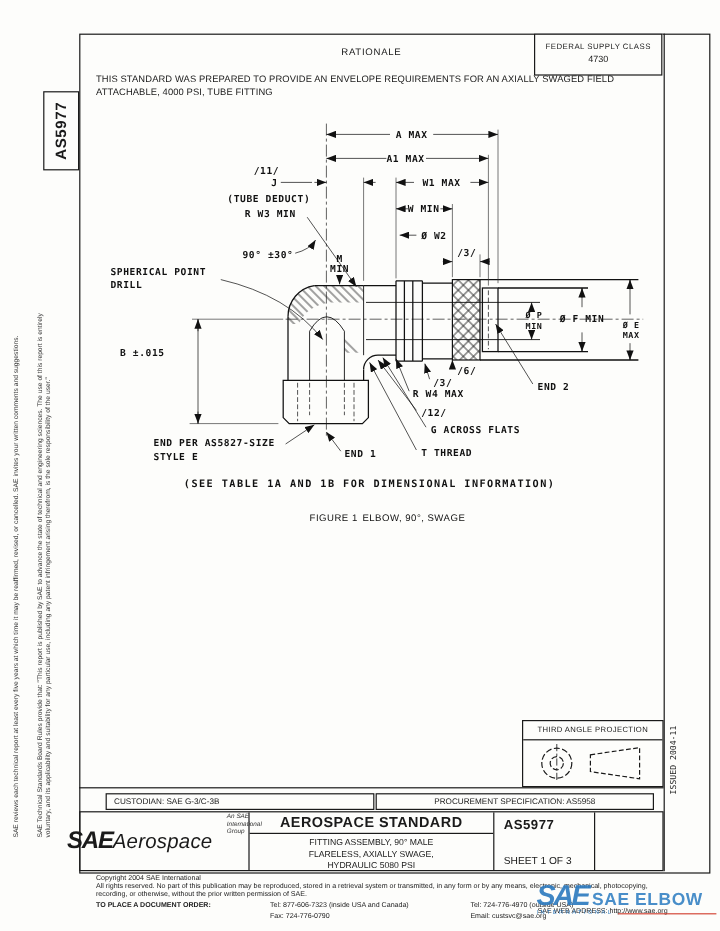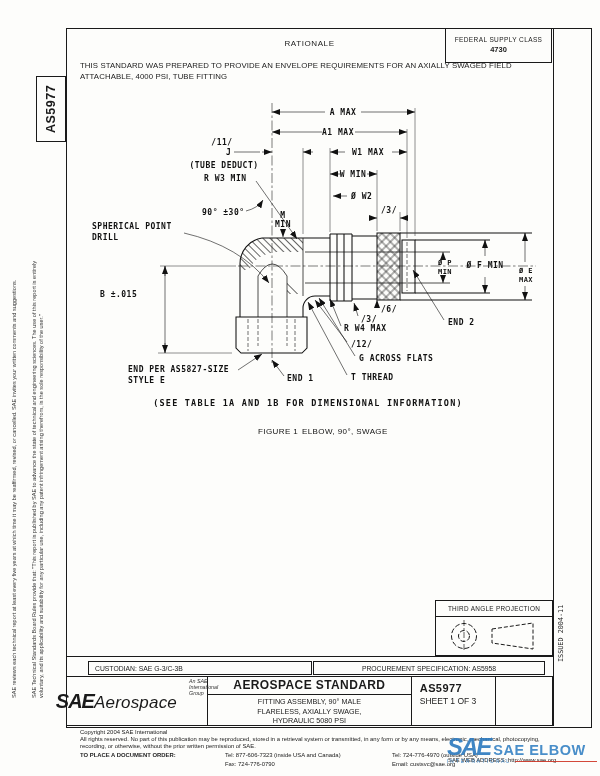--- a/index.html
+++ b/index.html
@@ -2,40 +2,40 @@
 <html><head>
 <meta charset="utf-8">
 <style>
   html,body{margin:0;padding:0;}
   body{width:600px;height:776px;position:relative;background:#fdfdfb;font-family:"Liberation Sans",sans-serif;color:#1a1a1a;overflow:hidden;}
   .abs{position:absolute;}
   .frame{left:66px;top:28px;width:524px;height:698px;border:1.6px solid #1a1a1a;}
   .innerline{left:553px;top:28px;width:0;height:698px;border-left:1.2px solid #1a1a1a;}
   .fscbox{left:445px;top:28px;width:105px;height:33px;border:1.6px solid #1a1a1a;background:#fdfdfb;display:flex;flex-direction:column;align-items:center;justify-content:center;line-height:1.3;}
   .fsc1{font-size:6.5px;letter-spacing:.4px;}
-  .fsc2{font-size:7.5px;font-weight:bold;}
+  .fsc2{font-size:7.5px;}
   .rationale-h{left:66px;top:39px;width:487px;text-align:center;font-size:8px;letter-spacing:.6px;}
   .rationale-b{left:80px;top:60px;font-size:7.8px;line-height:1.45;white-space:nowrap;letter-spacing:.1px;}
   .rot{position:absolute;transform-origin:0 0;transform:rotate(-90deg);white-space:nowrap;}
   .disc{font-size:5.6px;color:#333;line-height:1.3;}
   .asbox{width:64px;height:28px;border:1.6px solid #1a1a1a;background:#fdfdfb;text-align:center;line-height:28px;font-weight:bold;font-size:12.5px;letter-spacing:.5px;}
   .issued{font-size:6.8px;font-family:"DejaVu Sans Mono",monospace;color:#222;}
   .sepline{left:66px;top:656px;width:487px;border-top:1.1px solid #1a1a1a;}
   .custbox{left:88px;top:661px;width:224px;height:14px;border:1px solid #1a1a1a;font-size:6.8px;line-height:14px;padding-left:6px;box-sizing:border-box;}
   .procbox{left:313px;top:661px;width:232px;height:14px;border:1px solid #1a1a1a;font-size:6.8px;line-height:14px;text-align:center;box-sizing:border-box;}
   .tblock{left:66px;top:676px;width:487px;height:50px;border:1.4px solid #1a1a1a;display:flex;box-sizing:border-box;}
   .tcell{border-right:1.1px solid #1a1a1a;box-sizing:border-box;height:100%;}
   .tc-logo{width:141px;display:flex;flex-direction:row;align-items:center;justify-content:center;}
   .tc-title{width:205px;display:flex;flex-direction:column;}
   .tc-num{width:85px;padding:5px 0 0 8px;}
   .tc-last{width:56px;border-right:none;}
   .as-head{font-size:12px;font-weight:bold;text-align:center;letter-spacing:.4px;border-bottom:1.1px solid #1a1a1a;padding:1px 0 2px;}
   .as-sub{font-size:7.2px;text-align:center;line-height:1.35;padding-top:2px;}
   .docnum{font-size:11px;font-weight:bold;letter-spacing:.4px;}
-  .sheet{font-size:8.5px;margin-top:2px;}
+  .sheet{font-size:8.5px;margin-top:18px;}
   .logo-sae{font-weight:900;font-style:italic;font-size:20px;letter-spacing:-1px;line-height:1;}
   .logo-aero{font-style:italic;font-size:17px;letter-spacing:.2px;line-height:1;}
   .logo-sub{font-size:5.3px;font-style:italic;color:#333;margin-top:1px;align-self:flex-start;padding-left:12px;}
   .projbox{left:435px;top:600px;width:118px;height:56px;border:1.2px solid #1a1a1a;box-sizing:border-box;}
   .projhead{border-bottom:1.1px solid #1a1a1a;font-size:6.4px;text-align:center;line-height:15px;height:15px;letter-spacing:.3px;}
   .foot{font-size:5.9px;color:#222;line-height:1.35;white-space:nowrap;}
   .wmark{left:447px;top:737px;width:150px;opacity:.92;}
   .wm-row{display:flex;align-items:baseline;gap:3px;}
   .wm-sae{font-weight:900;font-style:italic;font-size:24px;color:#2f7cc0;letter-spacing:-2px;line-height:.8;}
   .wm-norm{font-weight:900;font-size:14.5px;color:#3a85c5;letter-spacing:.5px;}

